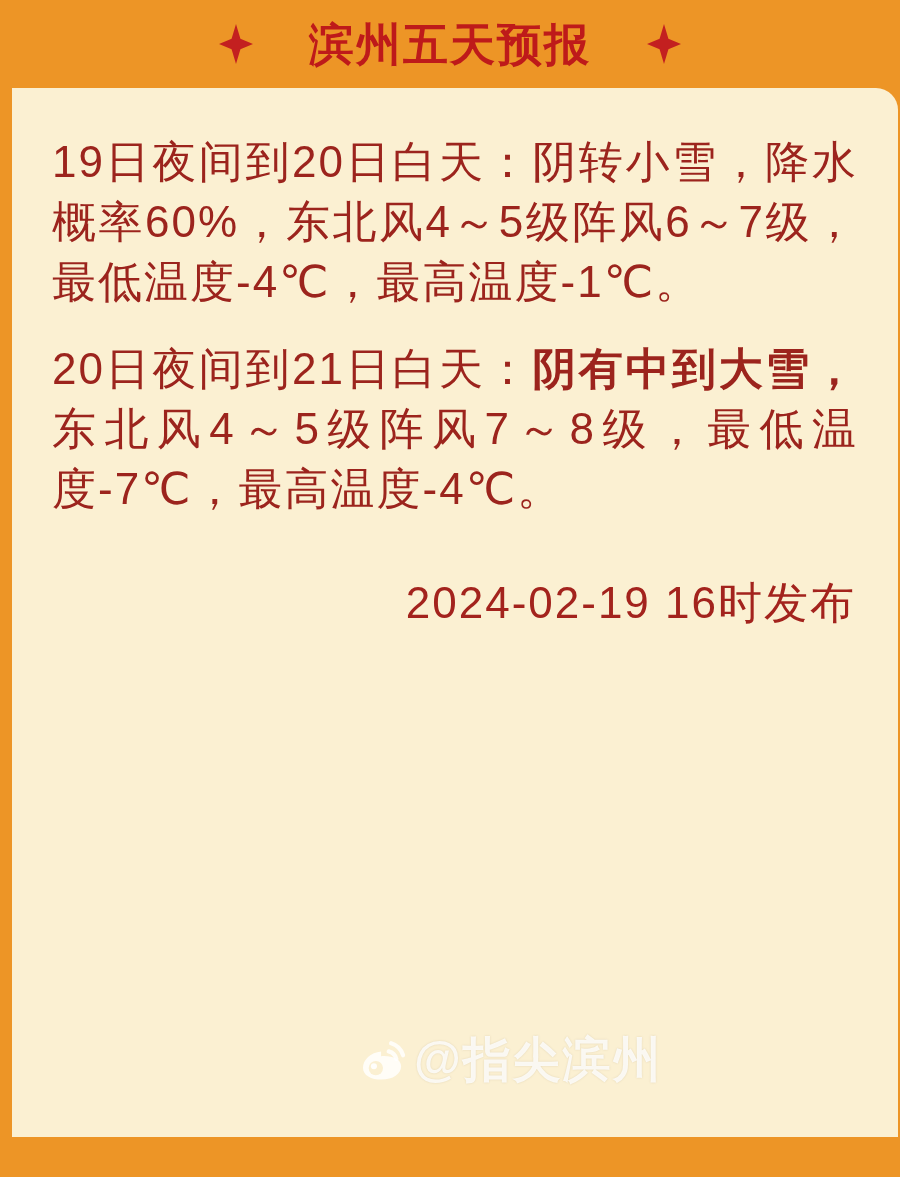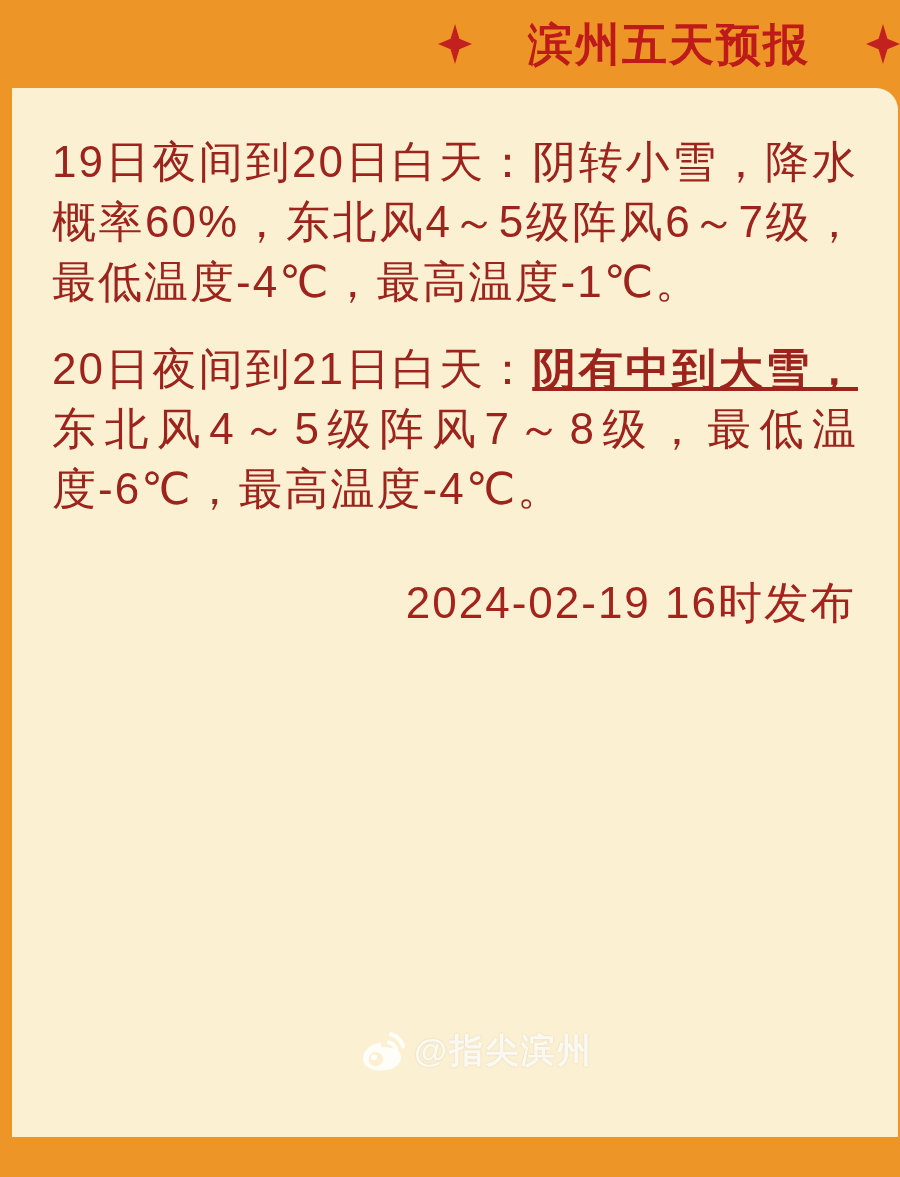--- a/index.html
+++ b/index.html
@@ -9,21 +9,21 @@
     font-family: "Liberation Sans", "DejaVu Sans", sans-serif;
     overflow: hidden;
     position: relative;
   }
 
   
   .header {
     height: 88px;
     display: flex;
     align-items: center;
-    justify-content: flex-end;
+    justify-content: center;
     gap: 56px;
   }
   .star {
     width: 34px; height: 40px;
     background: #C32020;
     clip-path: polygon(50% 0%, 63% 37%, 100% 50%, 63% 63%, 50% 100%, 37% 63%, 0% 50%, 37% 37%);
     flex: 0 0 auto;
   }
   .title {
     color: #BE1A1A;
@@ -46,63 +46,63 @@
   }
   .para {
     margin: 0 0 27px 0;
     color: #9C241D;
     font-size: 44px;
     line-height: 60px;
     letter-spacing: 2px;
     text-align: justify;
     text-justify: inter-ideograph;
   }
-  .para .bold { font-weight: 700; text-decoration: underline; }
+  .para .bold { font-weight: 700; }
 
   
   .footer {
     margin-top: 52px;
     text-align: right;
     color: #A3231D;
     font-size: 44px;
     line-height: 64px;
     letter-spacing: 2px;
     padding-right: 2px;
   }
 
   
   .watermark {
     position: absolute;
     left: 360px; top: 1028px;
     display: flex;
     align-items: center;
     gap: 8px;
     color: rgba(255,255,255,0.82);
-    font-size: 34px;
+    font-size: 48px;
     font-weight: 700;
     letter-spacing: 2px;
     text-shadow: 0 0 2px rgba(150,130,90,0.25);
     pointer-events: none;
   }
   .watermark svg { display: block; }
 </style>
 </head>
 <body>
 
 <div class="header">
   <span class="star"></span>
   <span class="title">滨州五天预报</span>
   <span class="star"></span>
 </div>
 
 <div class="card">
 
   <p class="para"><span>19日夜间到20日白天：</span><span class="bold"></span><span>阴转小雪，降水概率60%，东北风4～5级阵风6～7级，最低温度-4℃，最高温度-1℃。</span></p>
 
-  <p class="para"><span>20日夜间到21日白天：</span><span class="bold">阴有中到大雪，</span><span>东北风4～5级阵风7～8级，最低温度-6℃，最高温度-4℃。</span></p>
+  <p class="para"><span>20日夜间到21日白天：</span><span class="bold">阴有中到大雪，</span><span>东北风4～5级阵风7～8级，最低温度-7℃，最高温度-4℃。</span></p>
 
 
 
 
   <div class="footer">
     <div>2024-02-19 16时发布</div>
   </div>
 
 </div>
 

